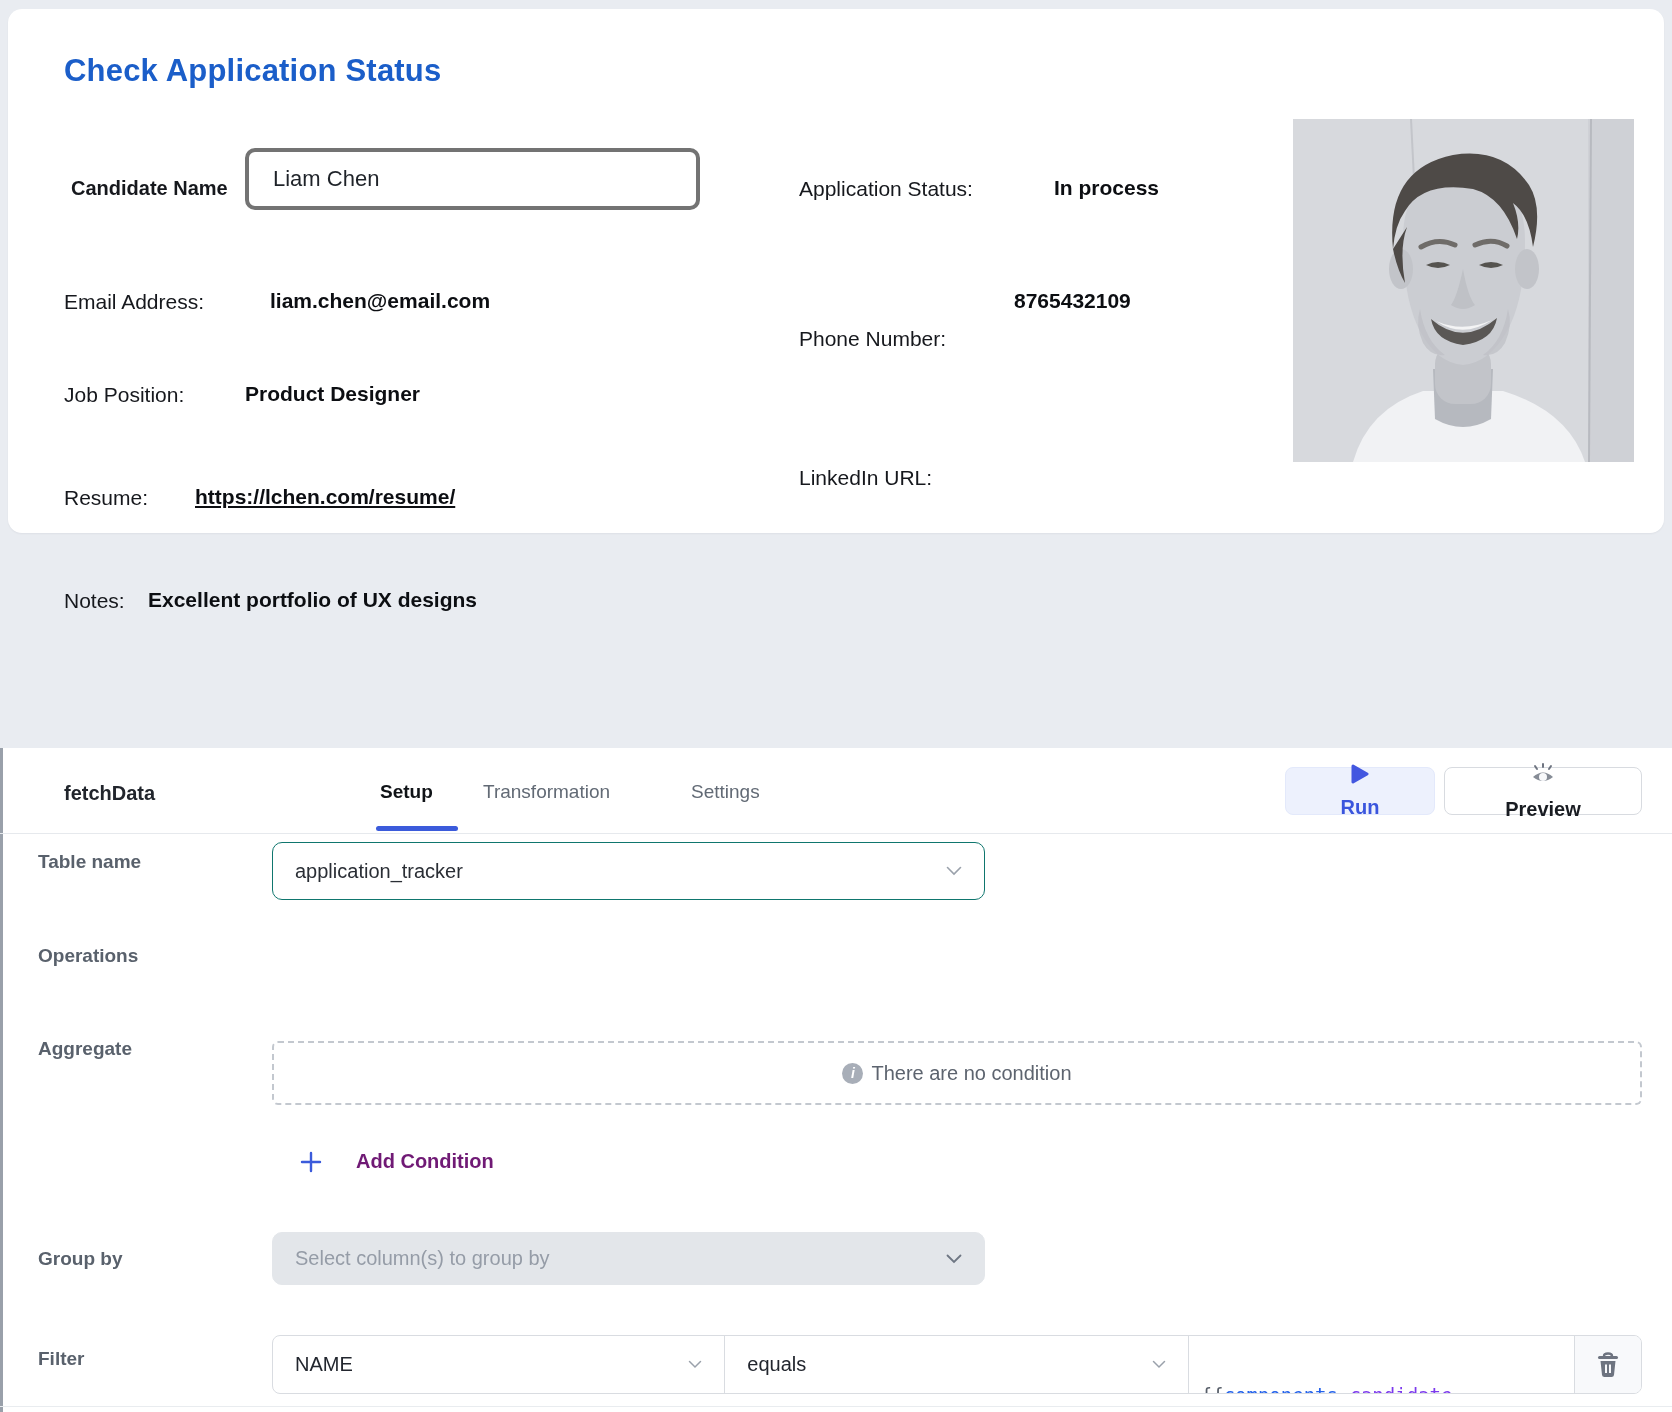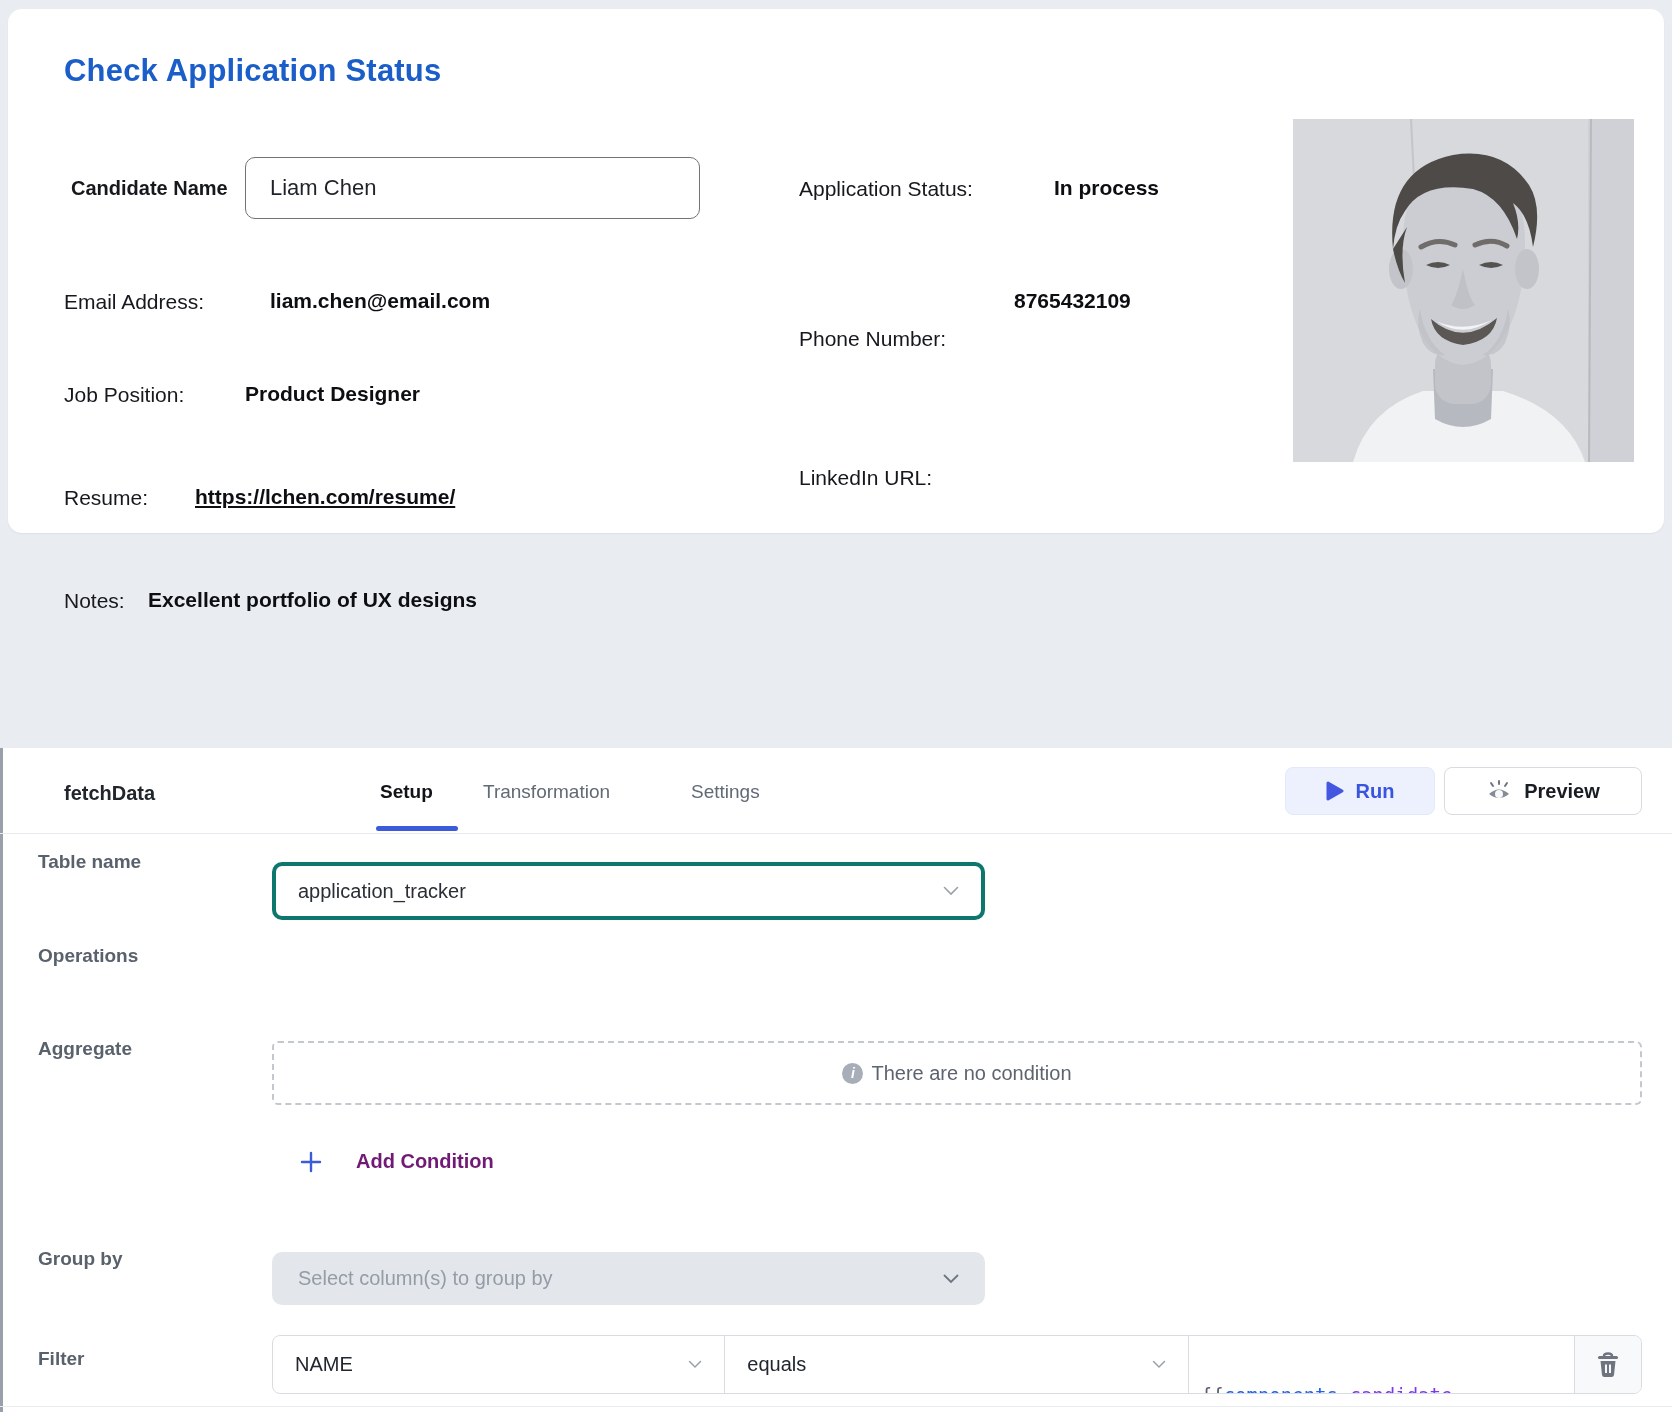--- a/index.html
+++ b/index.html
@@ -12,42 +12,42 @@
   .card {
     position:absolute; left:8px; top:9px; width:1656px; height:524px;
     background:#ffffff; border-radius:14px; box-shadow:0 1px 2px rgba(20,25,40,.05);
   }
   .card-title { position:absolute; left:56px; top:44px; font-size:31px; font-weight:700; color:#1b5ec9; letter-spacing:.2px; }
   .flabel { position:absolute; font-size:21px; color:#16181d; white-space:nowrap; }
   .fvalue { position:absolute; font-size:21px; font-weight:700; color:#0c0e12; white-space:nowrap; }
   .flink  { position:absolute; font-size:21px; font-weight:700; color:#0c0e12; text-decoration:underline; white-space:nowrap; }
   .name-input {
     position:absolute; left:245px; top:148px; width:455px; height:62px;
-    border:1px solid #737373; border-radius:10px; padding:0 24px;
-    font-family:"Liberation Sans", sans-serif; font-size:22px; color:#1f2329; background:#fff; outline:none;margin-top:9px;
+    border:4px solid #737373; border-radius:10px; padding:0 24px;
+    font-family:"Liberation Sans", sans-serif; font-size:22px; color:#1f2329; background:#fff; outline:none;
   }
   .photo { position:absolute; left:1293px; top:119px; width:341px; height:343px; overflow:hidden; }
   
   
   .panel { position:absolute; left:0; top:748px; width:1672px; height:664px; background:#ffffff; }
   .panel-left-edge { position:absolute; left:0; top:748px; width:3px; height:664px; background:#99a0aa; }
   .panel-divider { position:absolute; left:0; top:833px; width:1672px; height:1px; background:#e6e9ed; }
   .panel-bottom-line { position:absolute; left:0; top:1406px; width:1672px; height:1px; background:#e9ecef; }
   .query-name { position:absolute; left:64px; top:782px; font-size:20px; font-weight:700; color:#21252c; }
   .tab { position:absolute; top:781px; font-size:19px; color:#626a75; font-weight:500; cursor:pointer; white-space:nowrap; }
   .tab.active { color:#101317; font-weight:700; }
   .tab-underline { position:absolute; left:376px; top:826px; width:82px; height:5px; background:#3b5bdb; border-radius:3px; }
-  .btn { position:absolute; top:767px; height:48px; border-radius:8px; display:flex; align-items:center; justify-content:center; gap:12px; font-size:20px; font-weight:600; cursor:pointer; }
+  .btn { position:absolute; top:767px; height:48px; border-radius:8px; display:flex; align-items:center; justify-content:center; gap:12px; font-size:20px; font-weight:600; cursor:pointer;flex-direction:column; }
   .btn-run { left:1285px; width:150px; background:#edf1fd; color:#3a55dd; border:1px solid #e3e9fb; }
   .btn-preview { left:1444px; width:198px; background:#ffffff; color:#191c22; border:1px solid #d8dbe0; }
   .form-label { position:absolute; left:38px; font-size:19px; font-weight:600; color:#59616c; white-space:nowrap; }
   .select {
     position:absolute; left:272px; width:713px; height:58px; background:#fff;
-    border:4px solid #0f766e; border-radius:10px; display:flex; align-items:center;
-    padding:17px 22px; font-size:20px; color:#2a2e35; cursor:pointer;margin-top:20px;
+    border:1px solid #0f766e; border-radius:10px; display:flex; align-items:center;
+    padding:17px 22px; font-size:20px; color:#2a2e35; cursor:pointer;
   }
   .select .chev { margin-left:auto; display:flex; align-items:center; }
   .select.gray { background:#e3e6ea; border-color:#e3e6ea; height:53px; color:#959ca7; }
   .dashed-box {
     position:absolute; left:272px; top:1041px; width:1370px; height:64px;
     border:2px dashed #c3c8cf; border-radius:6px; display:flex; align-items:center; justify-content:center; gap:8px;
   }
   .dashed-box .empty-text { font-size:20px; color:#5d646f; }
   .info-dot {
     width:21px; height:21px; border-radius:50%; background:#a8aeb8; color:#fff;

